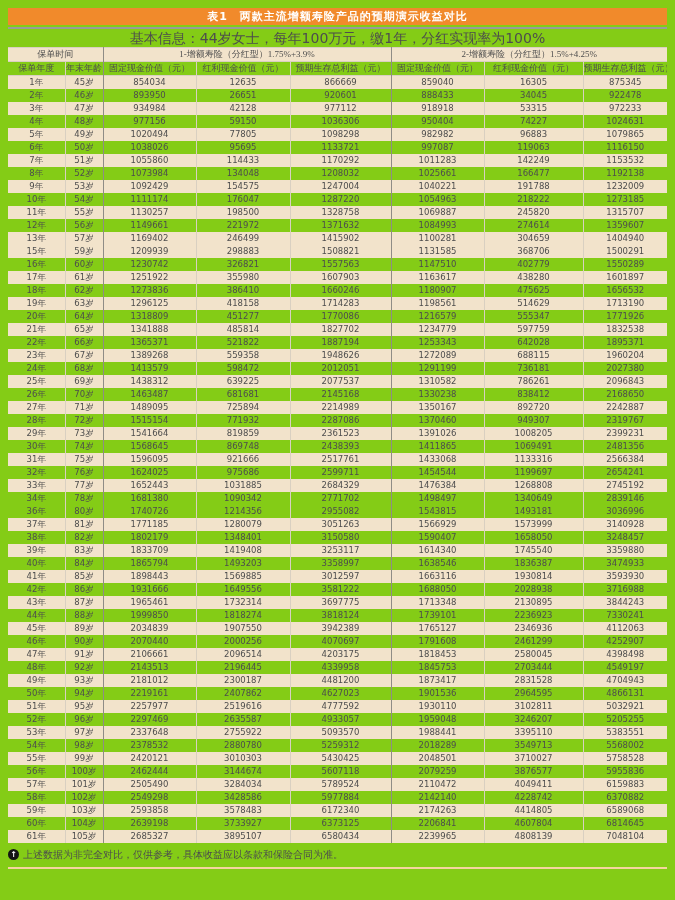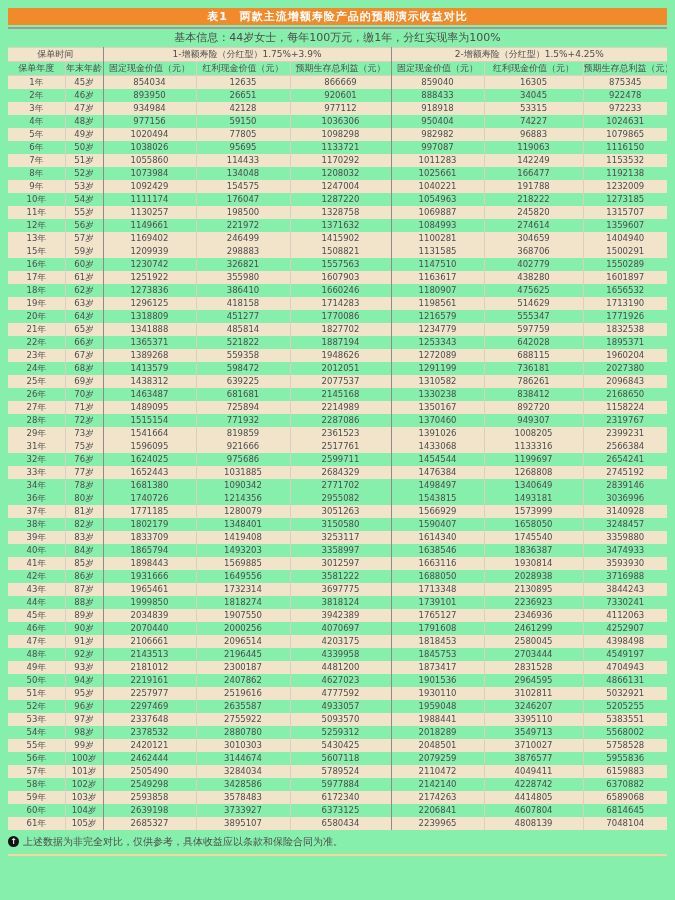--- a/index.html
+++ b/index.html
@@ -2,54 +2,54 @@
 <html style="--header-orange: #F18A2B; --row-beige: #F2E3CB; --divider-gray: #9B9B9B; --column-line: #D9D0C1; --group-line: #8F8C86; --bottom-line: #F5D5A0; --text: #4D4D4D;"><head>
 <meta charset="utf-8">
 <style>
   html, body { margin: 0; padding: 0; }
   body {
     width: 675px; height: 900px;
     background: #ffffff;
     font-family: "DejaVu Sans", "Liberation Sans", sans-serif;
     overflow: hidden;
   }
-  .page { position: relative; width: 675px; height: 900px; background: #86efac; }
+  .page { position: relative; width: 675px; height: 900px; background: #84cc16; }
   .inner { padding: 8px 8px 0 8px; }
 
   .title-bar {
     height: 17px; line-height: 17px;
     background: var(--header-orange, #F18A2B);
     color: #ffffff; text-align: center;
     font-size: 11px; font-weight: bold;
     letter-spacing: 1px;
   }
   .gray-rule {
     height: 2px; margin-top: 2px;
     background: var(--divider-gray, #9B9B9B);
   }
   .subtitle {
     height: 18px; line-height: 18px;
     text-align: center;
-    font-size: 11px; color: var(--text, #4D4D4D);
+    font-size: 14px; color: var(--text, #4D4D4D);
   }
 
   table {
     width: 659px; border-collapse: collapse; table-layout: fixed;
   }
   th, td {
     padding: 0; margin: 0;
     height: 13px; line-height: 13px;
     text-align: center; vertical-align: middle;
     font-weight: normal;
     font-size: 8.5px;
     color: var(--text, #4D4D4D);
     white-space: nowrap; overflow: hidden;
   }
   thead th { font-size: 9px; }
-  thead tr.grp-row { border-top: 1px solid var(--column-line, #D9D0C1); border-bottom: 1px solid var(--column-line, #D9D0C1); }
+  thead tr.grp-row { border-top: 1px solid var(--column-line, #D9D0C1); border-bottom: 1px solid var(--column-line, #D9D0C1); font-family: Liberation Serif, serif; }
   thead tr.col-row { border-bottom: 1px solid var(--column-line, #D9D0C1); }
   thead tr.grp-row { background: var(--row-beige, #F2E3CB); }
   tr.beige { background: var(--row-beige, #F2E3CB); }
   .v  { border-right: 1px solid var(--column-line, #D9D0C1); }
   .vd { border-right: 1px solid var(--group-line, #8F8C86); }
 
   .footnote {
     margin-top: 4px;
     display: flex; align-items: center; gap: 4px;
     font-size: 10px; color: var(--text, #4D4D4D);
@@ -361,21 +361,21 @@
             <td class="">2168650</td>
           </tr>
           <tr class="beige">
             <td class="v">27年</td>
             <td class="vd">71岁</td>
             <td class="v">1489095</td>
             <td class="v">725894</td>
             <td class="vd">2214989</td>
             <td class="v">1350167</td>
             <td class="v">892720</td>
-            <td class="">1158224</td>
+            <td class="">2242887</td>
           </tr>
           <tr>
             <td class="v">28年</td>
             <td class="vd">72岁</td>
             <td class="v">1515154</td>
             <td class="v">771932</td>
             <td class="vd">2287086</td>
             <td class="v">1370460</td>
             <td class="v">949307</td>
             <td class="">2319767</td>
@@ -383,20 +383,30 @@
           <tr class="beige">
             <td class="v">29年</td>
             <td class="vd">73岁</td>
             <td class="v">1541664</td>
             <td class="v">819859</td>
             <td class="vd">2361523</td>
             <td class="v">1391026</td>
             <td class="v">1008205</td>
             <td class="">2399231</td>
           </tr>
+          <tr>
+            <td class="v">30年</td>
+            <td class="vd">74岁</td>
+            <td class="v">1568645</td>
+            <td class="v">869748</td>
+            <td class="vd">2438393</td>
+            <td class="v">1411865</td>
+            <td class="v">1069491</td>
+            <td class="">2481356</td>
+          </tr>
           <tr class="beige">
             <td class="v">31年</td>
             <td class="vd">75岁</td>
             <td class="v">1596095</td>
             <td class="v">921666</td>
             <td class="vd">2517761</td>
             <td class="v">1433068</td>
             <td class="v">1133316</td>
             <td class="">2566384</td>
           </tr>

